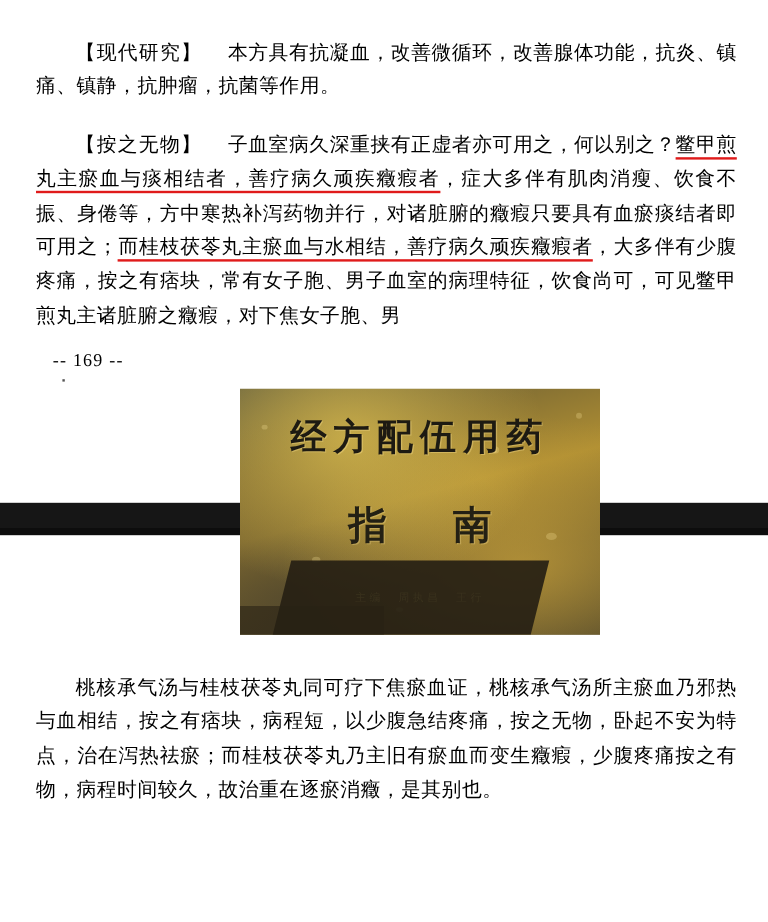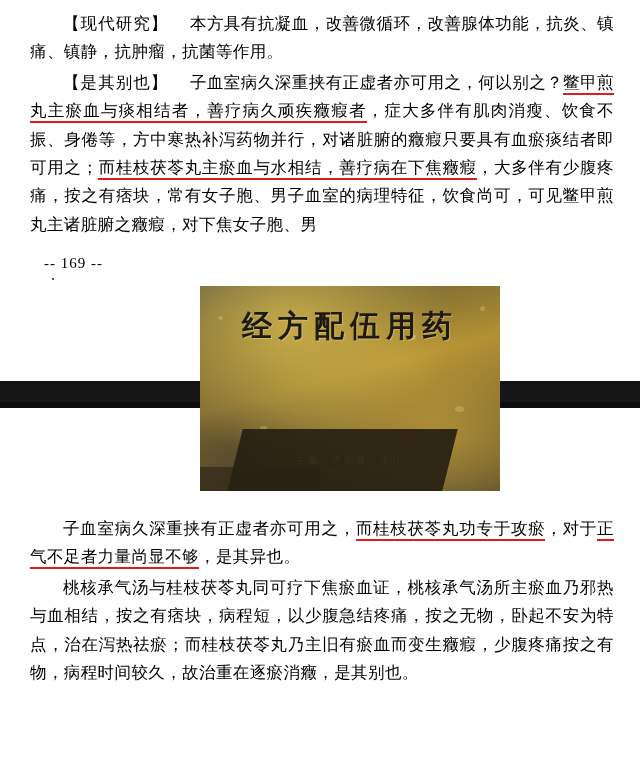--- a/index.html
+++ b/index.html
@@ -25,20 +25,21 @@
   .para {
     font-size: 16.5px;
     line-height: 1.72;
     text-align: justify;
     letter-spacing: 0.4px;
     margin: 0 0 2px 0;
     position: relative;
   }
   .indent {
     text-indent: 2em;
+    margin-top: 20px;
   }
   .bracket-head {
     letter-spacing: 1px;
   }
   .gap-after-head {
     display: inline-block;
     width: 1.3em;
   }
   
   .ul-red {
@@ -155,50 +156,48 @@
 
 <div class="page">
 
   <div>
 
     <p class="para indent">
       <span class="bracket-head">【现代研究】</span><span class="gap-after-head"></span><span>本方具有抗凝血，改善微循环，改善腺体功能，抗炎、镇痛、镇静，抗肿瘤，抗菌等作用。</span>
     </p>
 
     <p class="para indent">
-      <span class="bracket-head">【是其别也】</span><span class="gap-after-head"></span><span>子血室病久深重挟有正虚者亦可用之，何以别之？</span><span class="ul-red">鳖甲煎丸主瘀血与痰相结者，善疗病久顽疾癥瘕者</span><span>，症大多伴有肌肉消瘦、饮食不振、身倦等，方中寒热补泻药物并行，对诸脏腑的癥瘕只要具有血瘀痰结者即可用之；</span><span class="ul-red">而桂枝茯苓丸主瘀血与水相结，善疗病在下焦癥瘕</span><span>，大多伴有少腹疼痛，按之有痞块，常有女子胞、男子血室的病理特征，饮食尚可，可见鳖甲煎丸主诸脏腑之癥瘕，对下焦女子胞、男</span>
+      <span class="bracket-head">【按之无物】</span><span class="gap-after-head"></span><span>子血室病久深重挟有正虚者亦可用之，何以别之？</span><span class="ul-red">鳖甲煎丸主瘀血与痰相结者，善疗病久顽疾癥瘕者</span><span>，症大多伴有肌肉消瘦、饮食不振、身倦等，方中寒热补泻药物并行，对诸脏腑的癥瘕只要具有血瘀痰结者即可用之；</span><span class="ul-red">而桂枝茯苓丸主瘀血与水相结，善疗病久顽疾癥瘕者</span><span>，大多伴有少腹疼痛，按之有痞块，常有女子胞、男子血室的病理特征，饮食尚可，可见鳖甲煎丸主诸脏腑之癥瘕，对下焦女子胞、男</span>
     </p>
 
     <div class="pagenum">-- 169 --</div>
     <span class="dot-mark"></span>
   </div>
 
   <div class="figure-wrap">
     <div class="dark-strip" style="left:-30px; top:95px; width:640px;"></div>
     <div class="dark-strip" style="left:-30px; top:116px; width:640px; height:6px; background:#0d0d0d;"></div>
 
     <div class="cover">
       <div class="speck" style="left:18px; top:30px; width:5px; height:4px;"></div>
       <div class="speck" style="left:60px; top:140px; width:7px; height:5px;"></div>
       <div class="speck" style="left:210px; top:48px; width:6px; height:6px;"></div>
       <div class="speck" style="left:255px; top:120px; width:9px; height:6px;"></div>
       <div class="speck" style="left:130px; top:182px; width:6px; height:4px;"></div>
       <div class="speck" style="left:280px; top:20px; width:5px; height:5px;"></div>
 
       <div class="cover-title">经方配伍用药</div>
+      <div class="cover-sub">指  南</div>
 
       <div class="cover-shadow"></div>
       <div class="cover-shadow2"></div>
       <div class="cover-authors">主编　周执昌　王行</div>
     </div>
   </div>
 
   <div class="lower">
-    <p class="para indent">
-      <span>子血室病久深重挟有正虚者亦可用之，</span><span class="ul-red">而桂枝茯苓丸功专于攻瘀</span><span>，对于</span><span class="ul-red">正气不足者力量尚显不够</span><span>，是其异也。</span>
-    </p>
 
     <p class="para indent">
       <span>桃核承气汤与桂枝茯苓丸同可疗下焦瘀血证，桃核承气汤所主瘀血乃邪热与血相结，按之有痞块，病程短，以少腹急结疼痛，按之无物，卧起不安为特点，治在泻热祛瘀；而桂枝茯苓丸乃主旧有瘀血而变生癥瘕，少腹疼痛按之有物，病程时间较久，故治重在逐瘀消癥，是其别也。</span>
     </p>
   </div>
 
 </div>
 
 </body></html>

